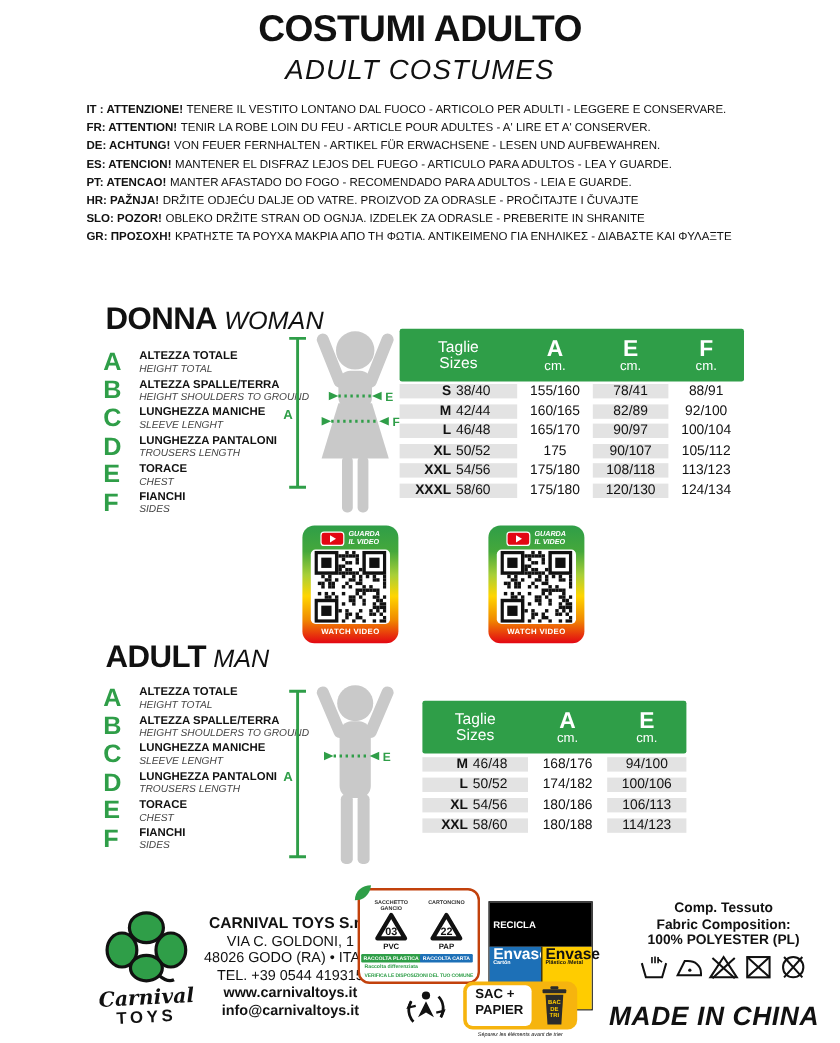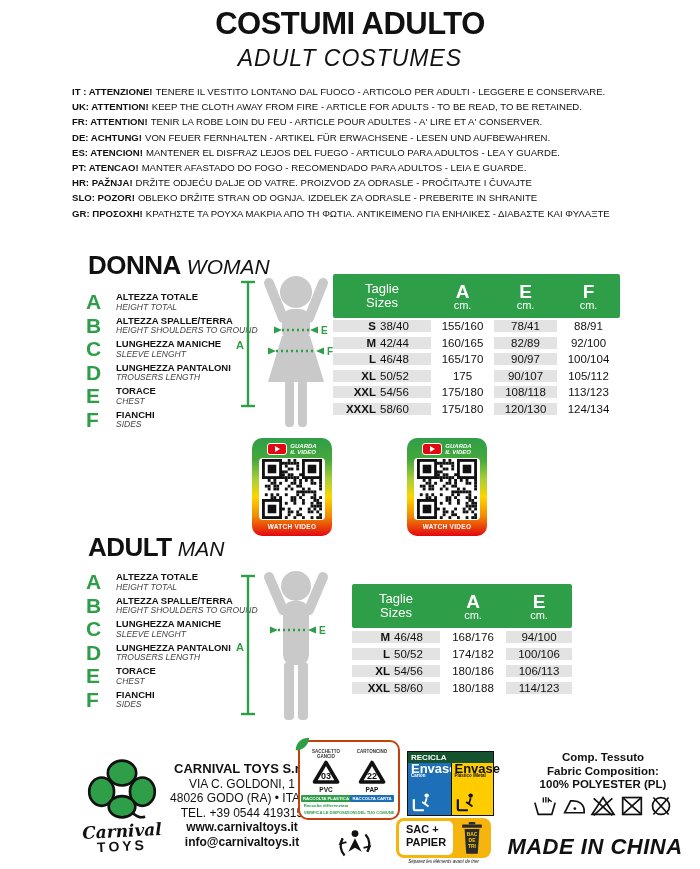--- a/index.html
+++ b/index.html
@@ -87,30 +87,30 @@
   .pk-abbr{font-size:6.5px;font-weight:800;line-height:7px}
   .pk-tag{font-size:4.3px;font-weight:bold;color:#fff;padding:1px 2px;border-radius:1px;
       margin-top:2px;white-space:nowrap}
   .pk-tag.green{background:#2f9e48}
   .pk-tag.blue{background:#1d70b7}
   .pk-sub{font-size:4.3px;color:#2f9e48;font-weight:bold;margin-top:1px}
   .pk-note{font-size:4.2px;color:#2f9e48;font-weight:bold;text-align:center;margin-top:2px;
       white-space:nowrap;letter-spacing:-.1px}
 
   .rec{position:absolute;left:407px;top:751px;width:87px;border:1px solid #111;background:#fff}
-  .rec-title{background:#14532d;color:#fff;font-size:8px;font-weight:800;padding:1px 3px}
+  .rec-title{background:#000000;color:#fff;font-size:8px;font-weight:800;padding:14px 3px}
   .rec-panels{display:flex}
   .rec-p{width:50%;height:52px;padding:2px 3px;position:relative}
   .rec-p.blue{background:#1d70b7;color:#fff}
   .rec-p.yellow{background:#ffcc00;color:#111;border-left:1px solid #111}
   .rec-t{font-size:13px;font-weight:700;line-height:8px}
   .rec-s{font-size:4.5px;font-weight:bold;line-height:5px}
   .rec-bin{position:absolute;left:3px;bottom:2px}
 
-  .tri{position:absolute;left:336px;top:818px;display:flex;align-items:flex-end;gap:22px}
+  .tri{position:absolute;left:336px;top:818px;display:flex;align-items:center;gap:12px}
   .sac-wrap{display:flex;flex-direction:column;align-items:center}
   .sac{background:#f6b40e;border-radius:8px;padding:3px;display:flex;gap:3px;align-items:stretch}
   .sac-txt{background:#fff;border-radius:5px;padding:2px 7px;font-size:11px;font-weight:800;line-height:12.5px}
   .sac-bin{display:flex;align-items:center;justify-content:center;padding:0 2px}
   .tri-cap{font-size:4.5px;font-style:italic;margin-top:1px}
 
   .fab{position:absolute;left:513px;top:751px;width:180px;text-align:center}
   .fab .fl{font-size:11.5px;font-weight:800;line-height:13.5px}
   .care{display:flex;justify-content:center;gap:3px;margin-top:3px}
   .care svg{display:block}
@@ -121,21 +121,20 @@
 </head>
 <body>
 
 <div class="page">
 
   <div class="h1">COSTUMI ADULTO</div>
   <div class="h2">ADULT  COSTUMES</div>
 
   <div class="warns">
       <div class="warn"><b>IT : ATTENZIONE!</b><span>TENERE IL VESTITO LONTANO DAL FUOCO - ARTICOLO PER ADULTI - LEGGERE E CONSERVARE.</span></div>
-      <div class="warn"><b>UK: ATTENTION!</b><span>KEEP THE CLOTH AWAY FROM FIRE - ARTICLE FOR ADULTS - TO BE READ, TO BE RETAINED.</span></div>
       <div class="warn"><b>FR: ATTENTION!</b><span>TENIR LA ROBE LOIN DU FEU - ARTICLE POUR ADULTES  - A' LIRE ET A' CONSERVER.</span></div>
       <div class="warn"><b>DE: ACHTUNG!</b><span>VON FEUER FERNHALTEN - ARTIKEL FÜR ERWACHSENE  - LESEN UND AUFBEWAHREN.</span></div>
       <div class="warn"><b>ES: ATENCION!</b><span>MANTENER EL DISFRAZ LEJOS DEL FUEGO -  ARTICULO PARA ADULTOS - LEA Y GUARDE.</span></div>
       <div class="warn"><b>PT: ATENCAO!</b><span>MANTER AFASTADO DO FOGO - RECOMENDADO PARA ADULTOS - LEIA E GUARDE.</span></div>
       <div class="warn"><b>HR: PAŽNJA!</b><span>DRŽITE ODJEĆU DALJE OD VATRE. PROIZVOD ZA ODRASLE - PROČITAJTE I ČUVAJTE</span></div>
       <div class="warn"><b>SLO: POZOR!</b><span>OBLEKO DRŽITE STRAN OD OGNJA. IZDELEK ZA ODRASLE - PREBERITE IN SHRANITE</span></div>
       <div class="warn"><b>GR: ΠΡΟΣΟΧΗ!</b><span>ΚΡΑΤΗΣΤΕ ΤΑ ΡΟΥΧΑ ΜΑΚΡΙΑ ΑΠΟ ΤΗ ΦΩΤΙΑ. ΑΝΤΙΚΕΙΜΕΝΟ ΓΙΑ ΕΝΗΛΙΚΕΣ - ΔΙΑΒΑΣΤΕ ΚΑΙ ΦΥΛΑΞΤΕ</span></div>
     </div>
 
   <div class="sec-title w-title">

